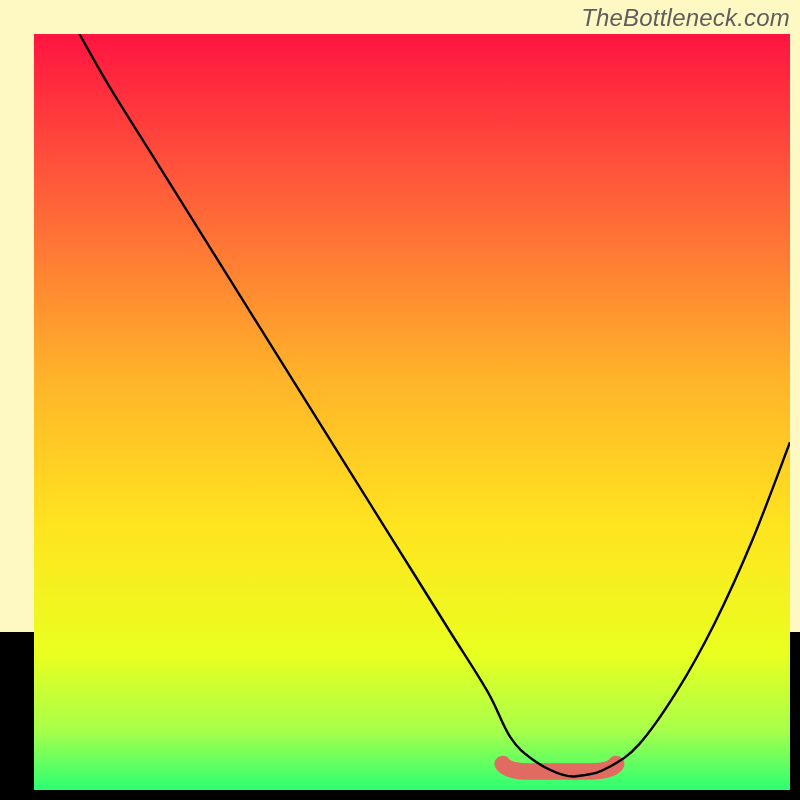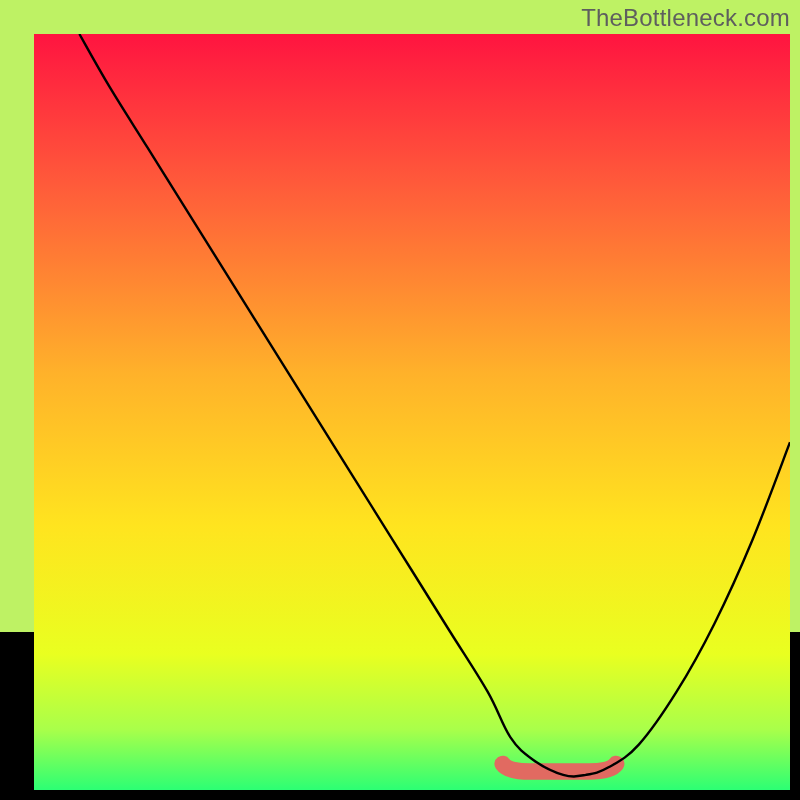--- a/index.html
+++ b/index.html
@@ -8,21 +8,22 @@
     width: 800px;
     height: 800px;
     overflow: hidden;
     background: #000;
     font-family: Arial, Helvetica, sans-serif;
   }
   .frame {
     position: relative;
     width: 800px;
     height: 632px;
-    background: #bef264;
+    background: #fef9c3;
+    font-style: italic;
   }
   .watermark {
     position: absolute;
     top: 4px;
     right: 10px;
     color: #5e5e5e;
     font-size: 24px;
     font-weight: 500;
     letter-spacing: 0.2px;
     z-index: 20;

